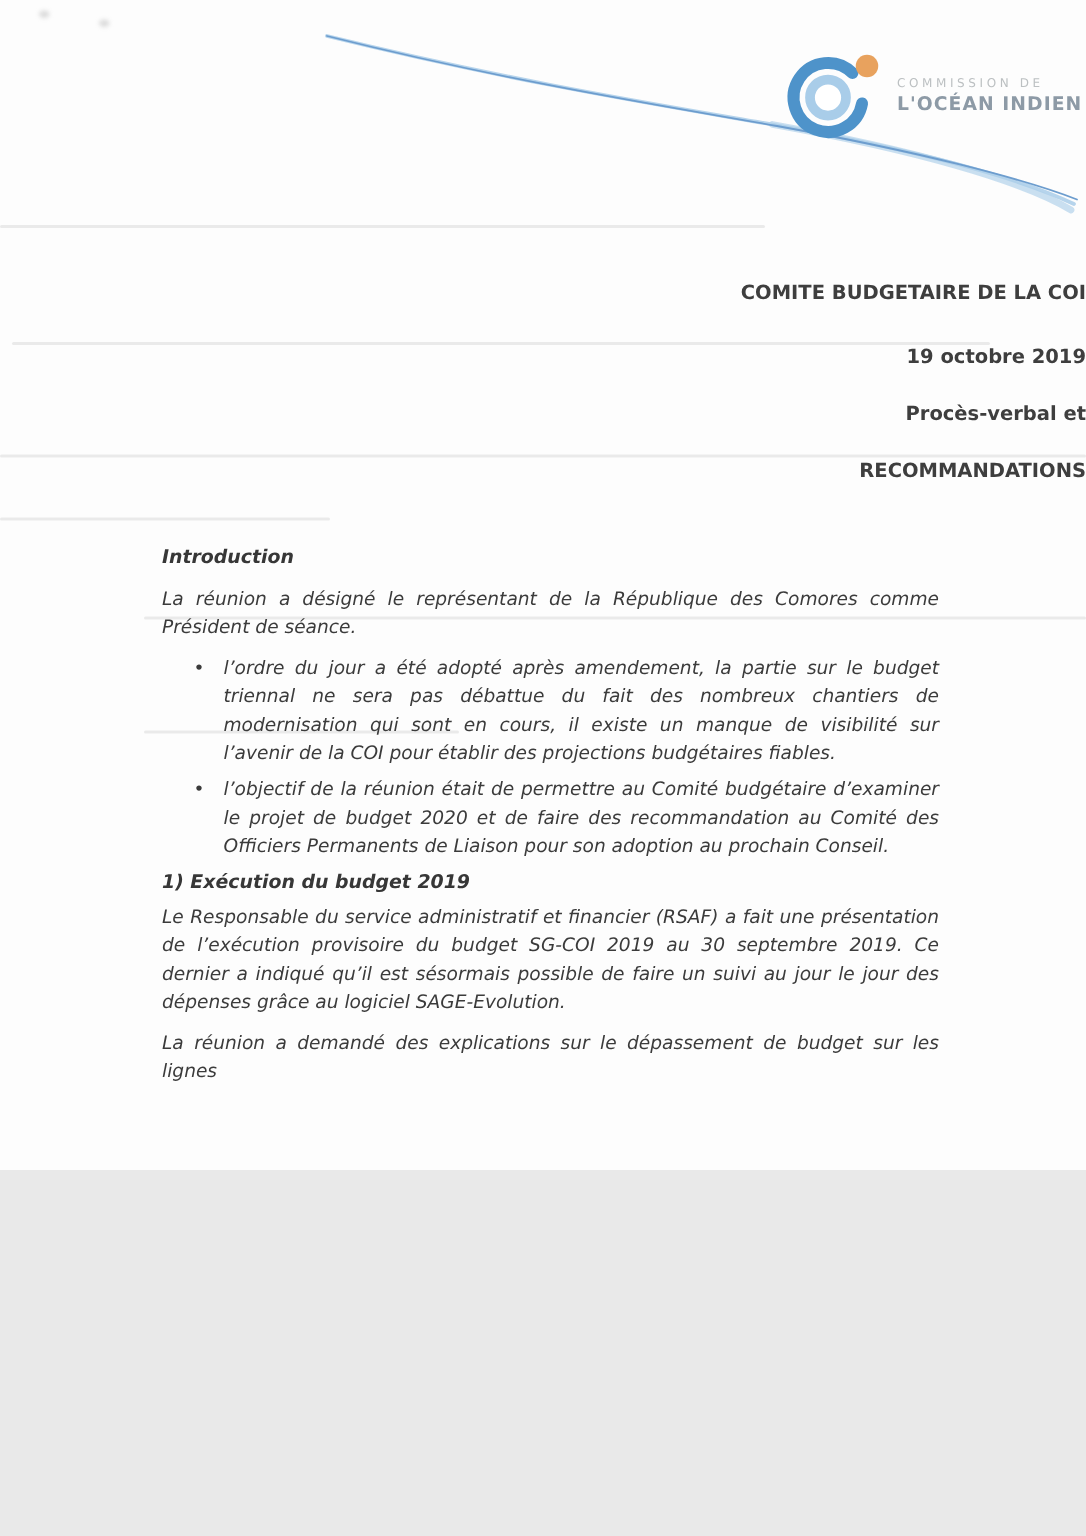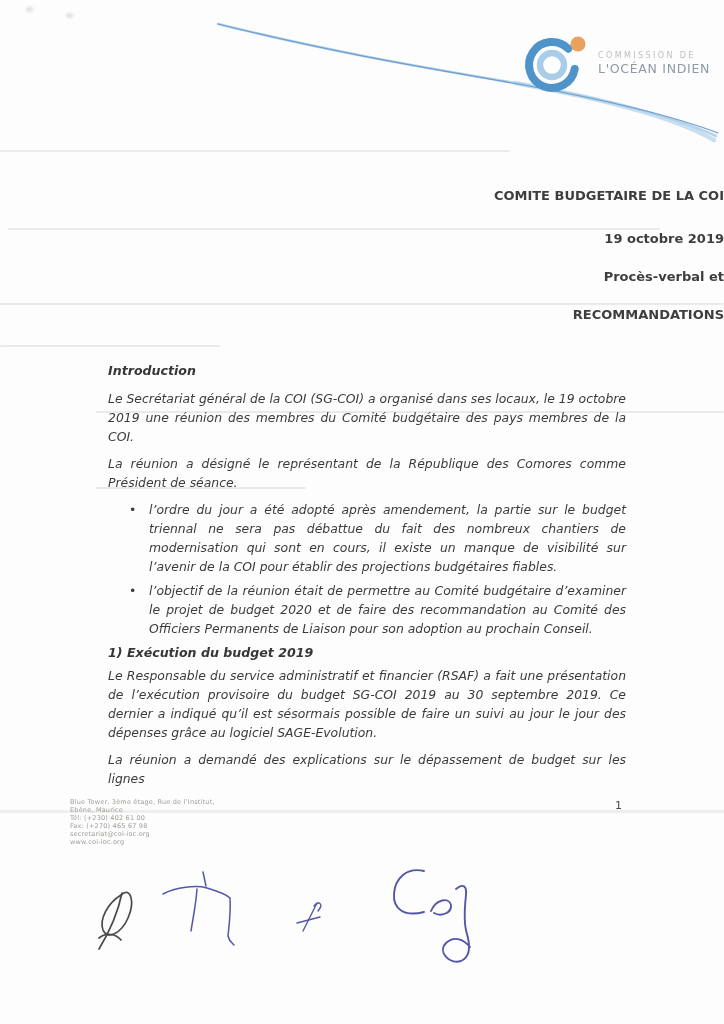--- a/index.html
+++ b/index.html
@@ -1,25 +1,25 @@
 <!DOCTYPE html>
 <html><head>
 <meta charset="utf-8">
 <style>
   html,body{margin:0;padding:0;background:#e9e9e9;}
   .page{
-    position:relative;width:724px;height:1024px;background:#fdfdfd;
+    position:relative;width:724px;height:780px;background:#fdfdfd;
     font-family:"DejaVu Sans", sans-serif;color:#3d3d3d;overflow:hidden;
     margin:0 auto;
   }
   
   .logo-mark{position:absolute;top:34px;left:522px;width:72px;height:66px;}
   .logo-text{position:absolute;left:598px;}
   .logo-top{top:51px;font-size:8px;letter-spacing:2.4px;color:#bcc0c2;font-weight:400;}
-  .logo-bottom{top:61px;font-size:12.5px;letter-spacing:0.7px;color:#8d9aa6;font-weight:400;}
+  .logo-bottom{top:61px;font-size:12.5px;letter-spacing:0.7px;color:#8d9aa6;font-weight:700;}
   .swoosh{position:absolute;top:0;left:0;width:724px;height:170px;pointer-events:none;}
   
   .streak{position:absolute;height:2px;background:rgba(185,185,185,0.28);border-radius:1px;}
   .smudge{position:absolute;width:7px;height:5px;background:rgba(160,160,160,0.35);
           border-radius:50%;filter:blur(1.5px);}
   
   .title-block{position:absolute;top:186px;left:0;width:724px;text-align:right;
                font-weight:bold;font-size:13px;color:#3e3e3e;line-height:19px;}
   .title-line1{margin-bottom:24px;}
   .title-line2{margin-bottom:19px;}
@@ -73,21 +73,20 @@
 
   <div class="title-block">
     <div class="title-line1">COMITE BUDGETAIRE DE LA COI</div>
     <div class="title-line2">19 octobre 2019</div>
     <div class="title-line3">Procès-verbal et</div>
     <div class="title-line4">RECOMMANDATIONS</div>
   </div>
 
   <div class="doc-body">
     <h3>Introduction</h3>
-    <p>Le Secrétariat général de la COI (SG-COI) a organisé dans ses locaux, le 19 octobre 2019 une réunion des membres du Comité budgétaire des pays membres de la COI.</p>
     <p>La réunion a désigné le représentant de la République des Comores comme Président de séance.</p>
 
     <ul class="bullet-list">
       <li class="bullet-item">
         <span class="marker">•</span>
         <span>l’ordre du jour a été adopté après amendement, la partie sur le budget triennal ne sera pas débattue du fait des nombreux chantiers de modernisation qui sont en cours, il existe un manque de visibilité sur l’avenir de la COI pour établir des projections budgétaires fiables.</span>
       </li>
       <li class="bullet-item">
         <span class="marker">•</span>
         <span>l’objectif de la réunion était de permettre au Comité budgétaire d’examiner le projet de budget 2020 et de faire des recommandation au Comité des Officiers Permanents de Liaison pour son adoption au prochain Conseil.</span>

